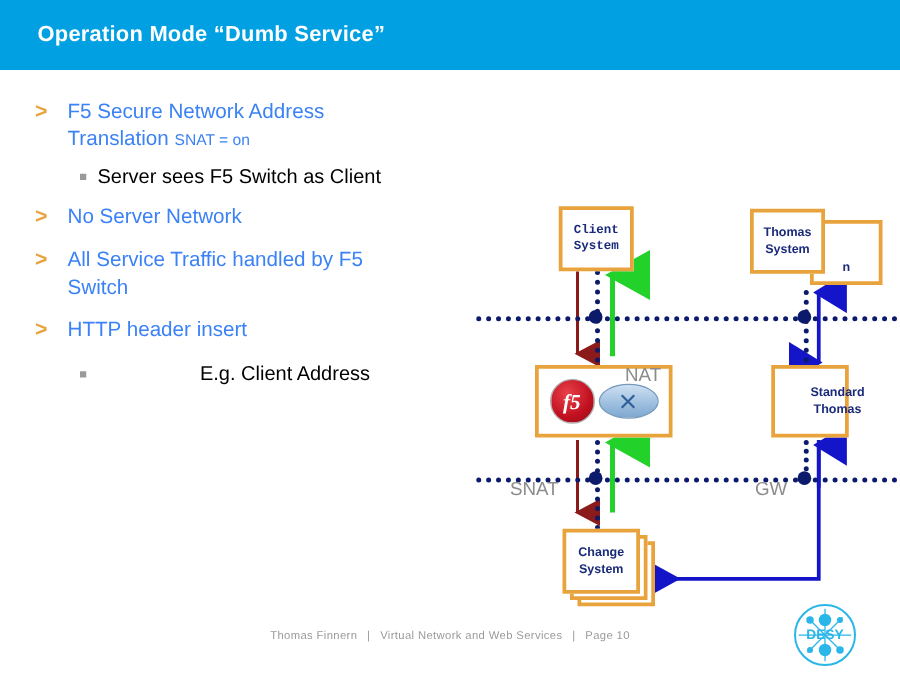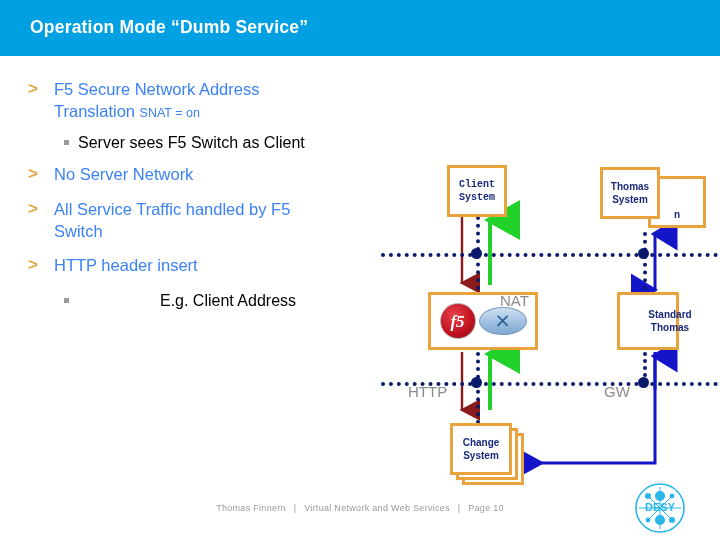--- a/index.html
+++ b/index.html
@@ -207,21 +207,21 @@
     </div>
 
     <div class="node" style="left:462px;top:433px;width:62px;height:52px;"></div>
     <div class="node" style="left:456px;top:428px;width:62px;height:52px;"></div>
     <div class="node" style="left:450px;top:423px;width:62px;height:52px;">
       <span>Change</span>
       <span>System</span>
     </div>
 
     <div class="lbl" style="left:500px;top:264px;">NAT</div>
-    <div class="lbl" style="left:408px;top:355px;">HTTP</div>
+    <div class="lbl" style="left:408px;top:355px;">SNAT</div>
     <div class="lbl" style="left:604px;top:355px;">GW</div>
 
   </div>
 
   <div class="footer">
     <span>Thomas Finnern</span>
     <span style="padding:0 5px;">|</span>
     <span>Virtual Network and Web Services</span>
     <span style="padding:0 5px;">|</span>
     <span>Page 10</span>

